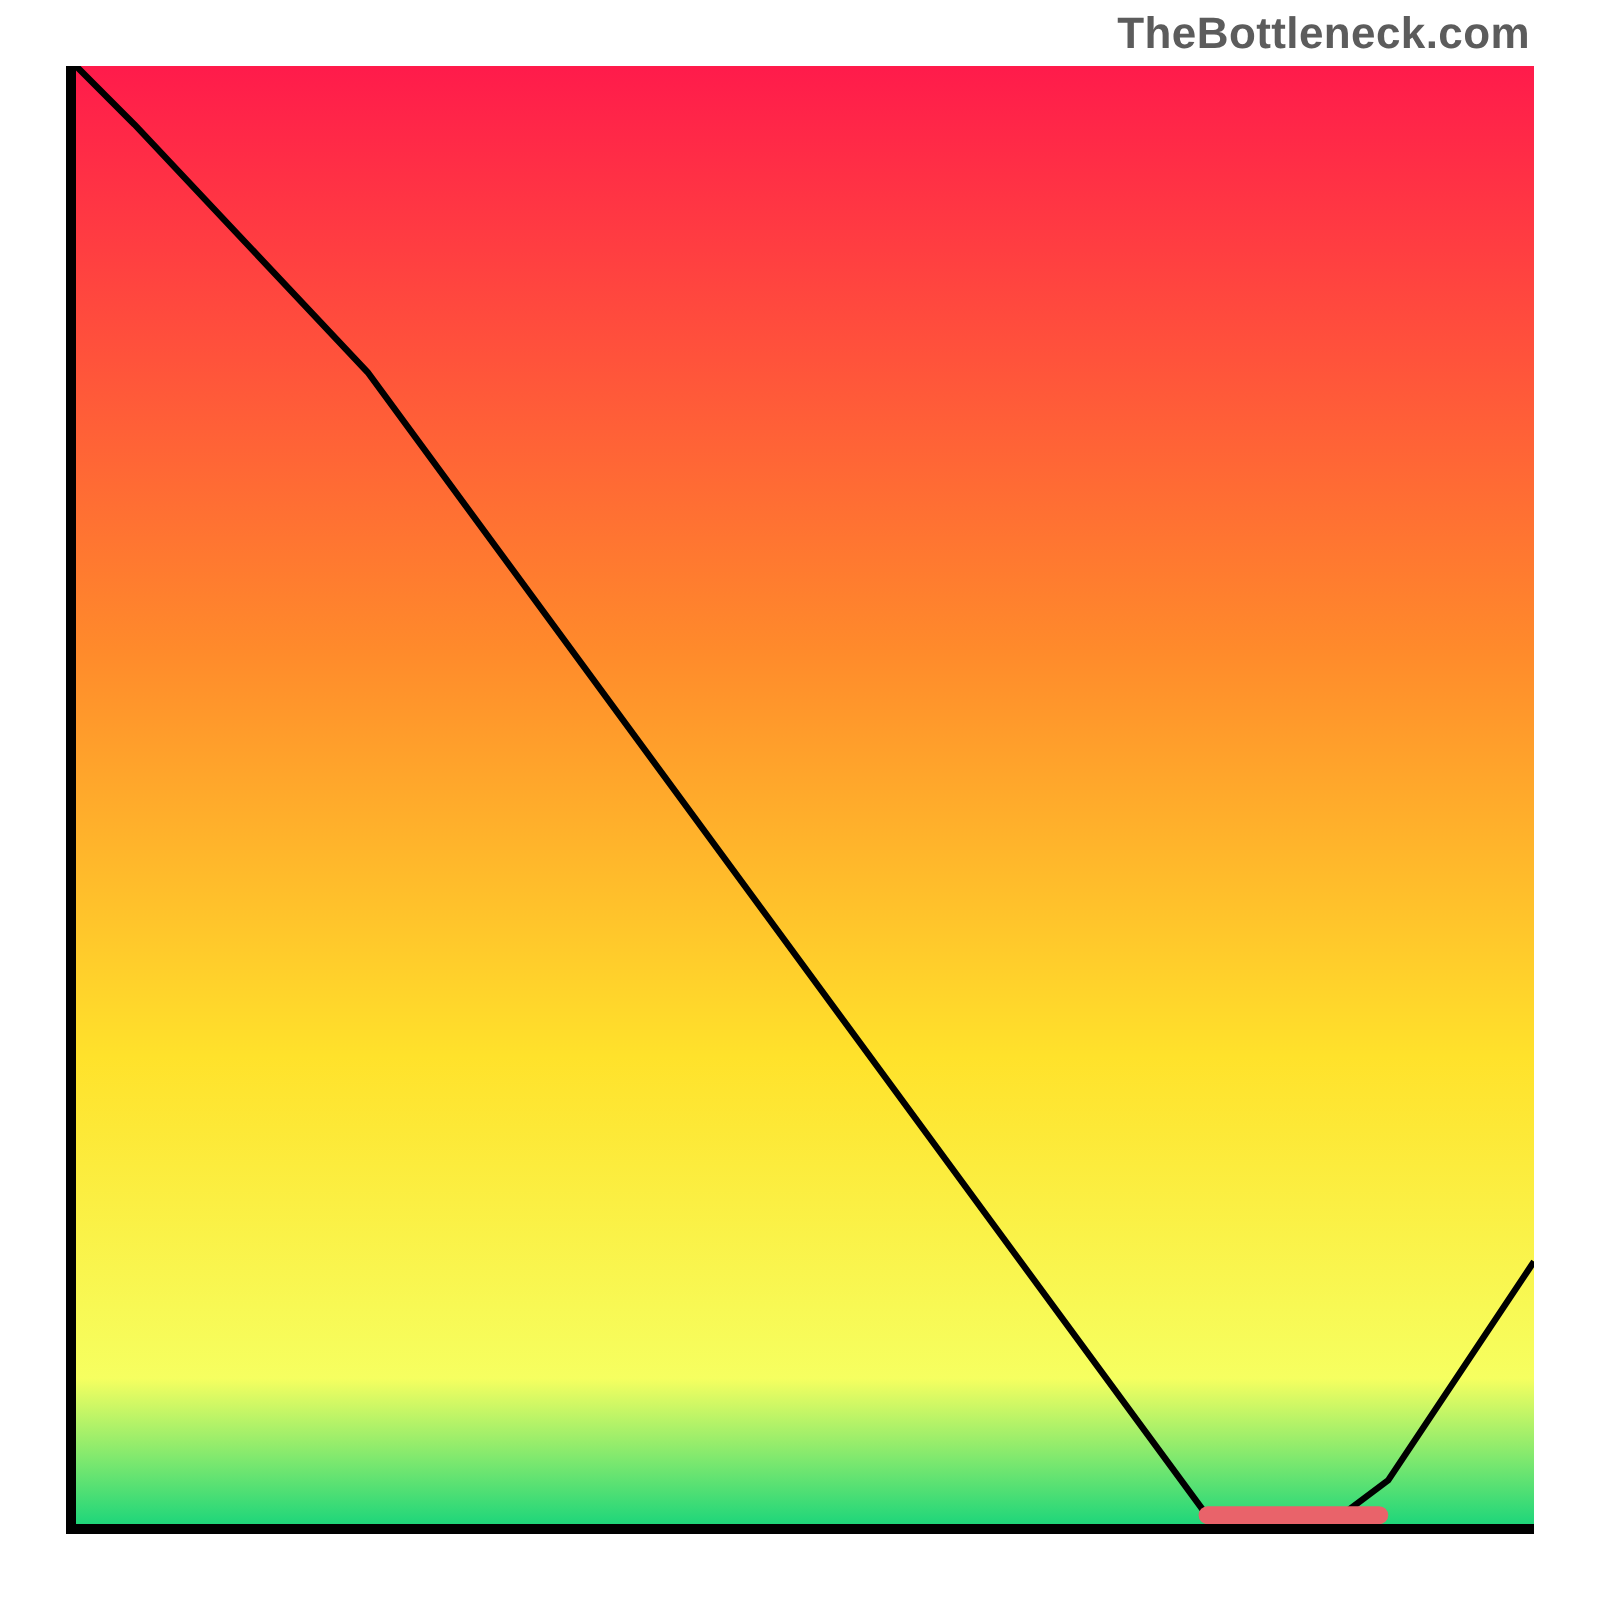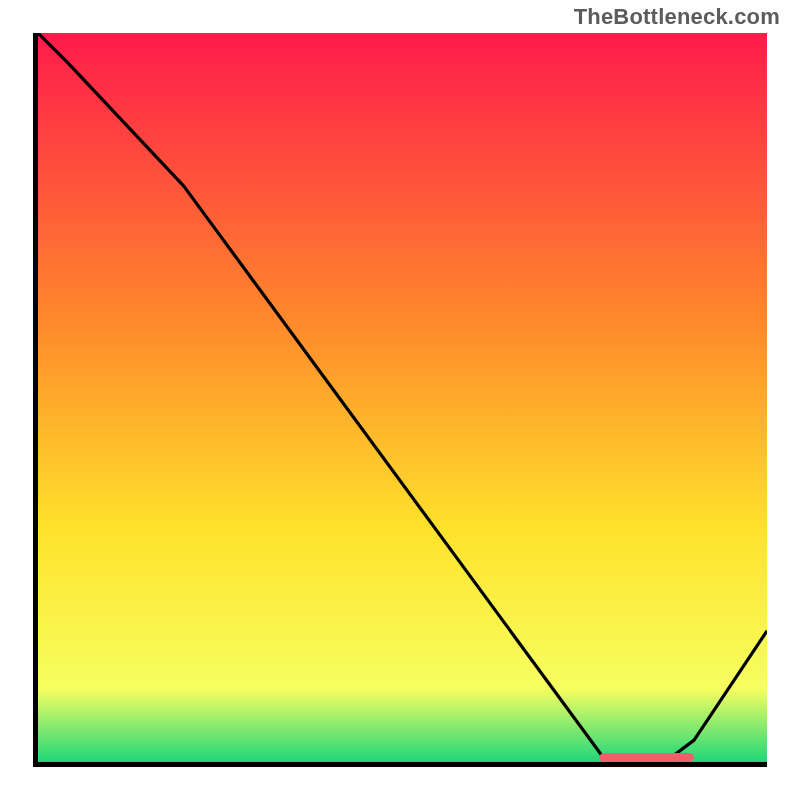--- a/index.html
+++ b/index.html
@@ -11,21 +11,21 @@
     font-family: Arial, Helvetica, sans-serif;
   }
   .wrap {
     position: relative;
     width: 800px;
     height: 800px;
   }
   .watermark {
     position: absolute;
     top: 4px;
-    right: 20px;
+    right: 35px;
     font-size: 22px;
     font-weight: 600;
     color: #5c5c5c;
     letter-spacing: 0.2px;
   }
   .plot-area {
     position: absolute;
     left: 33px;
     top: 33px;
     width: 734px;

